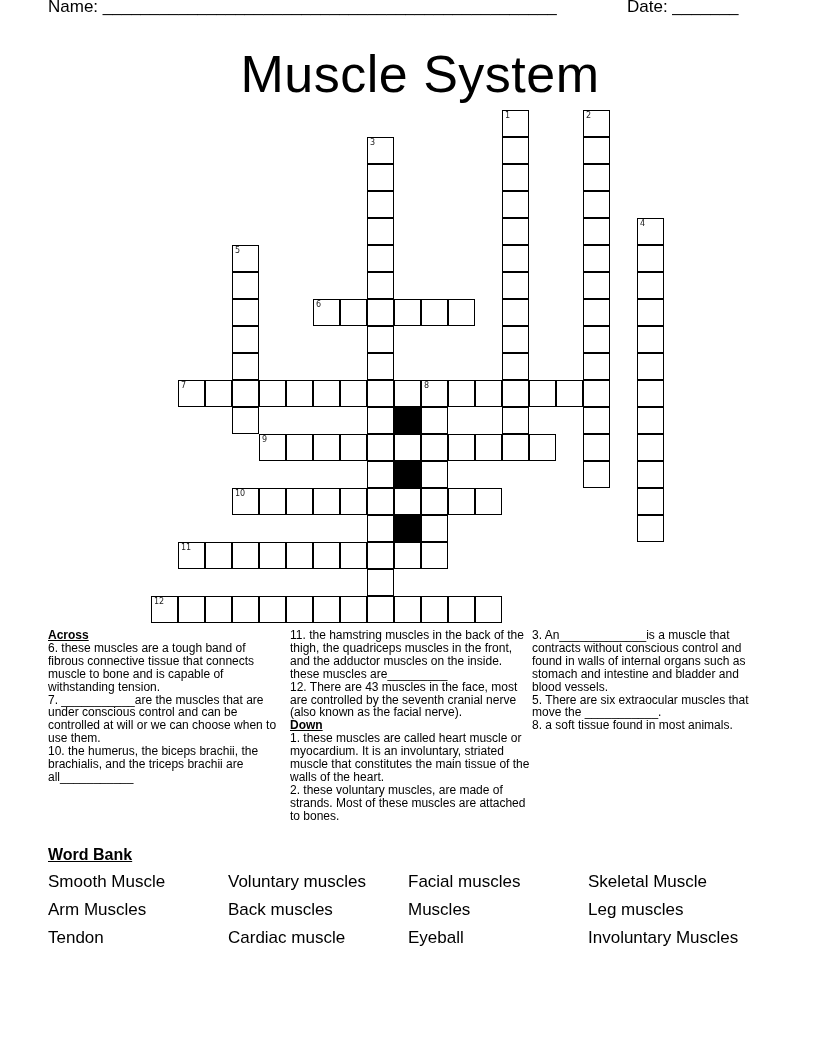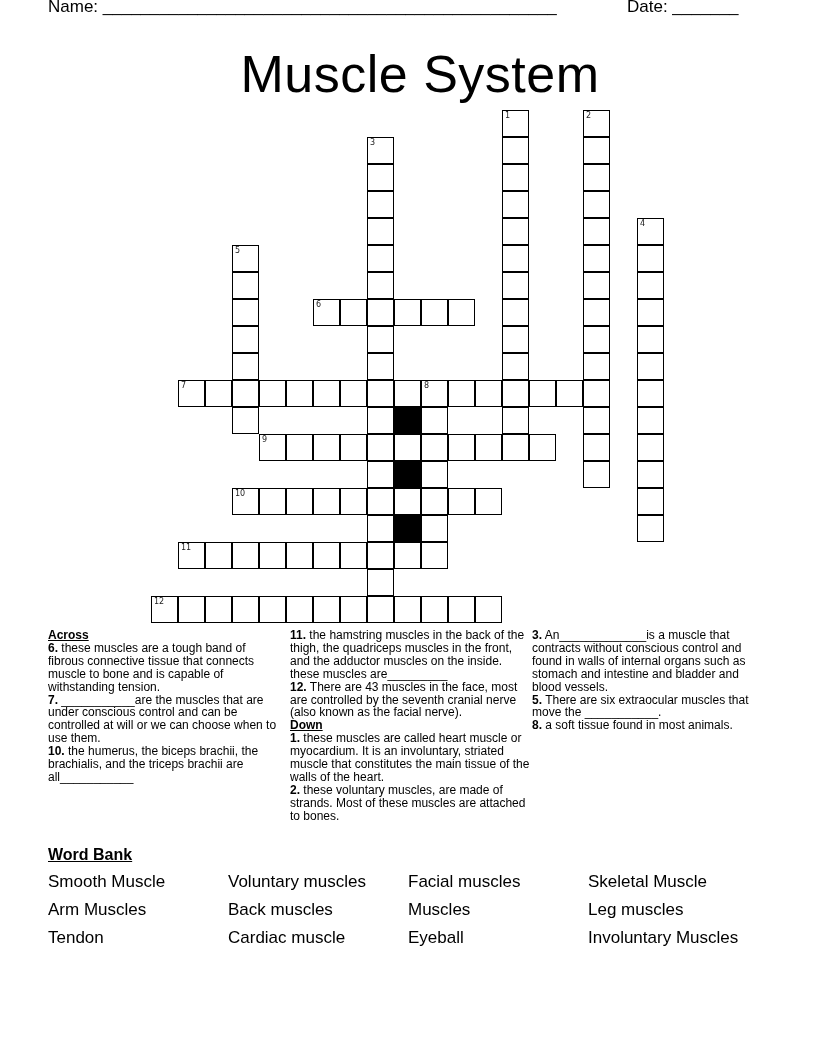--- a/index.html
+++ b/index.html
@@ -8,21 +8,21 @@
     #name-line { left: 48px; }
     #date-line { left: 627px; }
     #title { position: absolute; top: 32px; left: 0; width: 816px; text-align: center; font-size: 52px; font-weight: normal; letter-spacing: 0.5px; }
     #grid { position: absolute; left: 151px; top: 110px; width: 513px; height: 513px; }
     .cell { position: absolute; width: 27px; height: 27px; box-sizing: border-box; border: 1.5px solid #000; background: #fff; }
     .cell.black { background: #000; }
     .cell .num { position: absolute; left: 2px; top: 0px; font-size: 8px; line-height: 9px; color: #222; font-family: "DejaVu Sans", sans-serif; }
     .clues { position: absolute; top: 629px; font-size: 12px; line-height: 12.9px; }
     .clues .hd { font-weight: bold; text-decoration: underline; display: block; }
     .clues .clue { display: block; }
-    .clues .clue b { font-weight: bold; }
+    .clues .clue b { font-weight: normal; }
     #col1 { left: 48px; width: 232px; }
     #col2 { left: 290px; width: 240px; }
     #col3 { left: 532px; width: 232px; }
     #wordbank-title { position: absolute; left: 48px; top: 846px; font-size: 16px; font-weight: bold; text-decoration: underline; }
     #wordbank { position: absolute; left: 48px; top: 872px; width: 720px; display: grid; grid-template-columns: 180px 180px 180px 180px; row-gap: 8px; font-size: 17px; line-height: 20px; }
   </style>
 </head>
 <body>
 
 <div id="name-line" class="header-line">Name: ________________________________________________</div>

